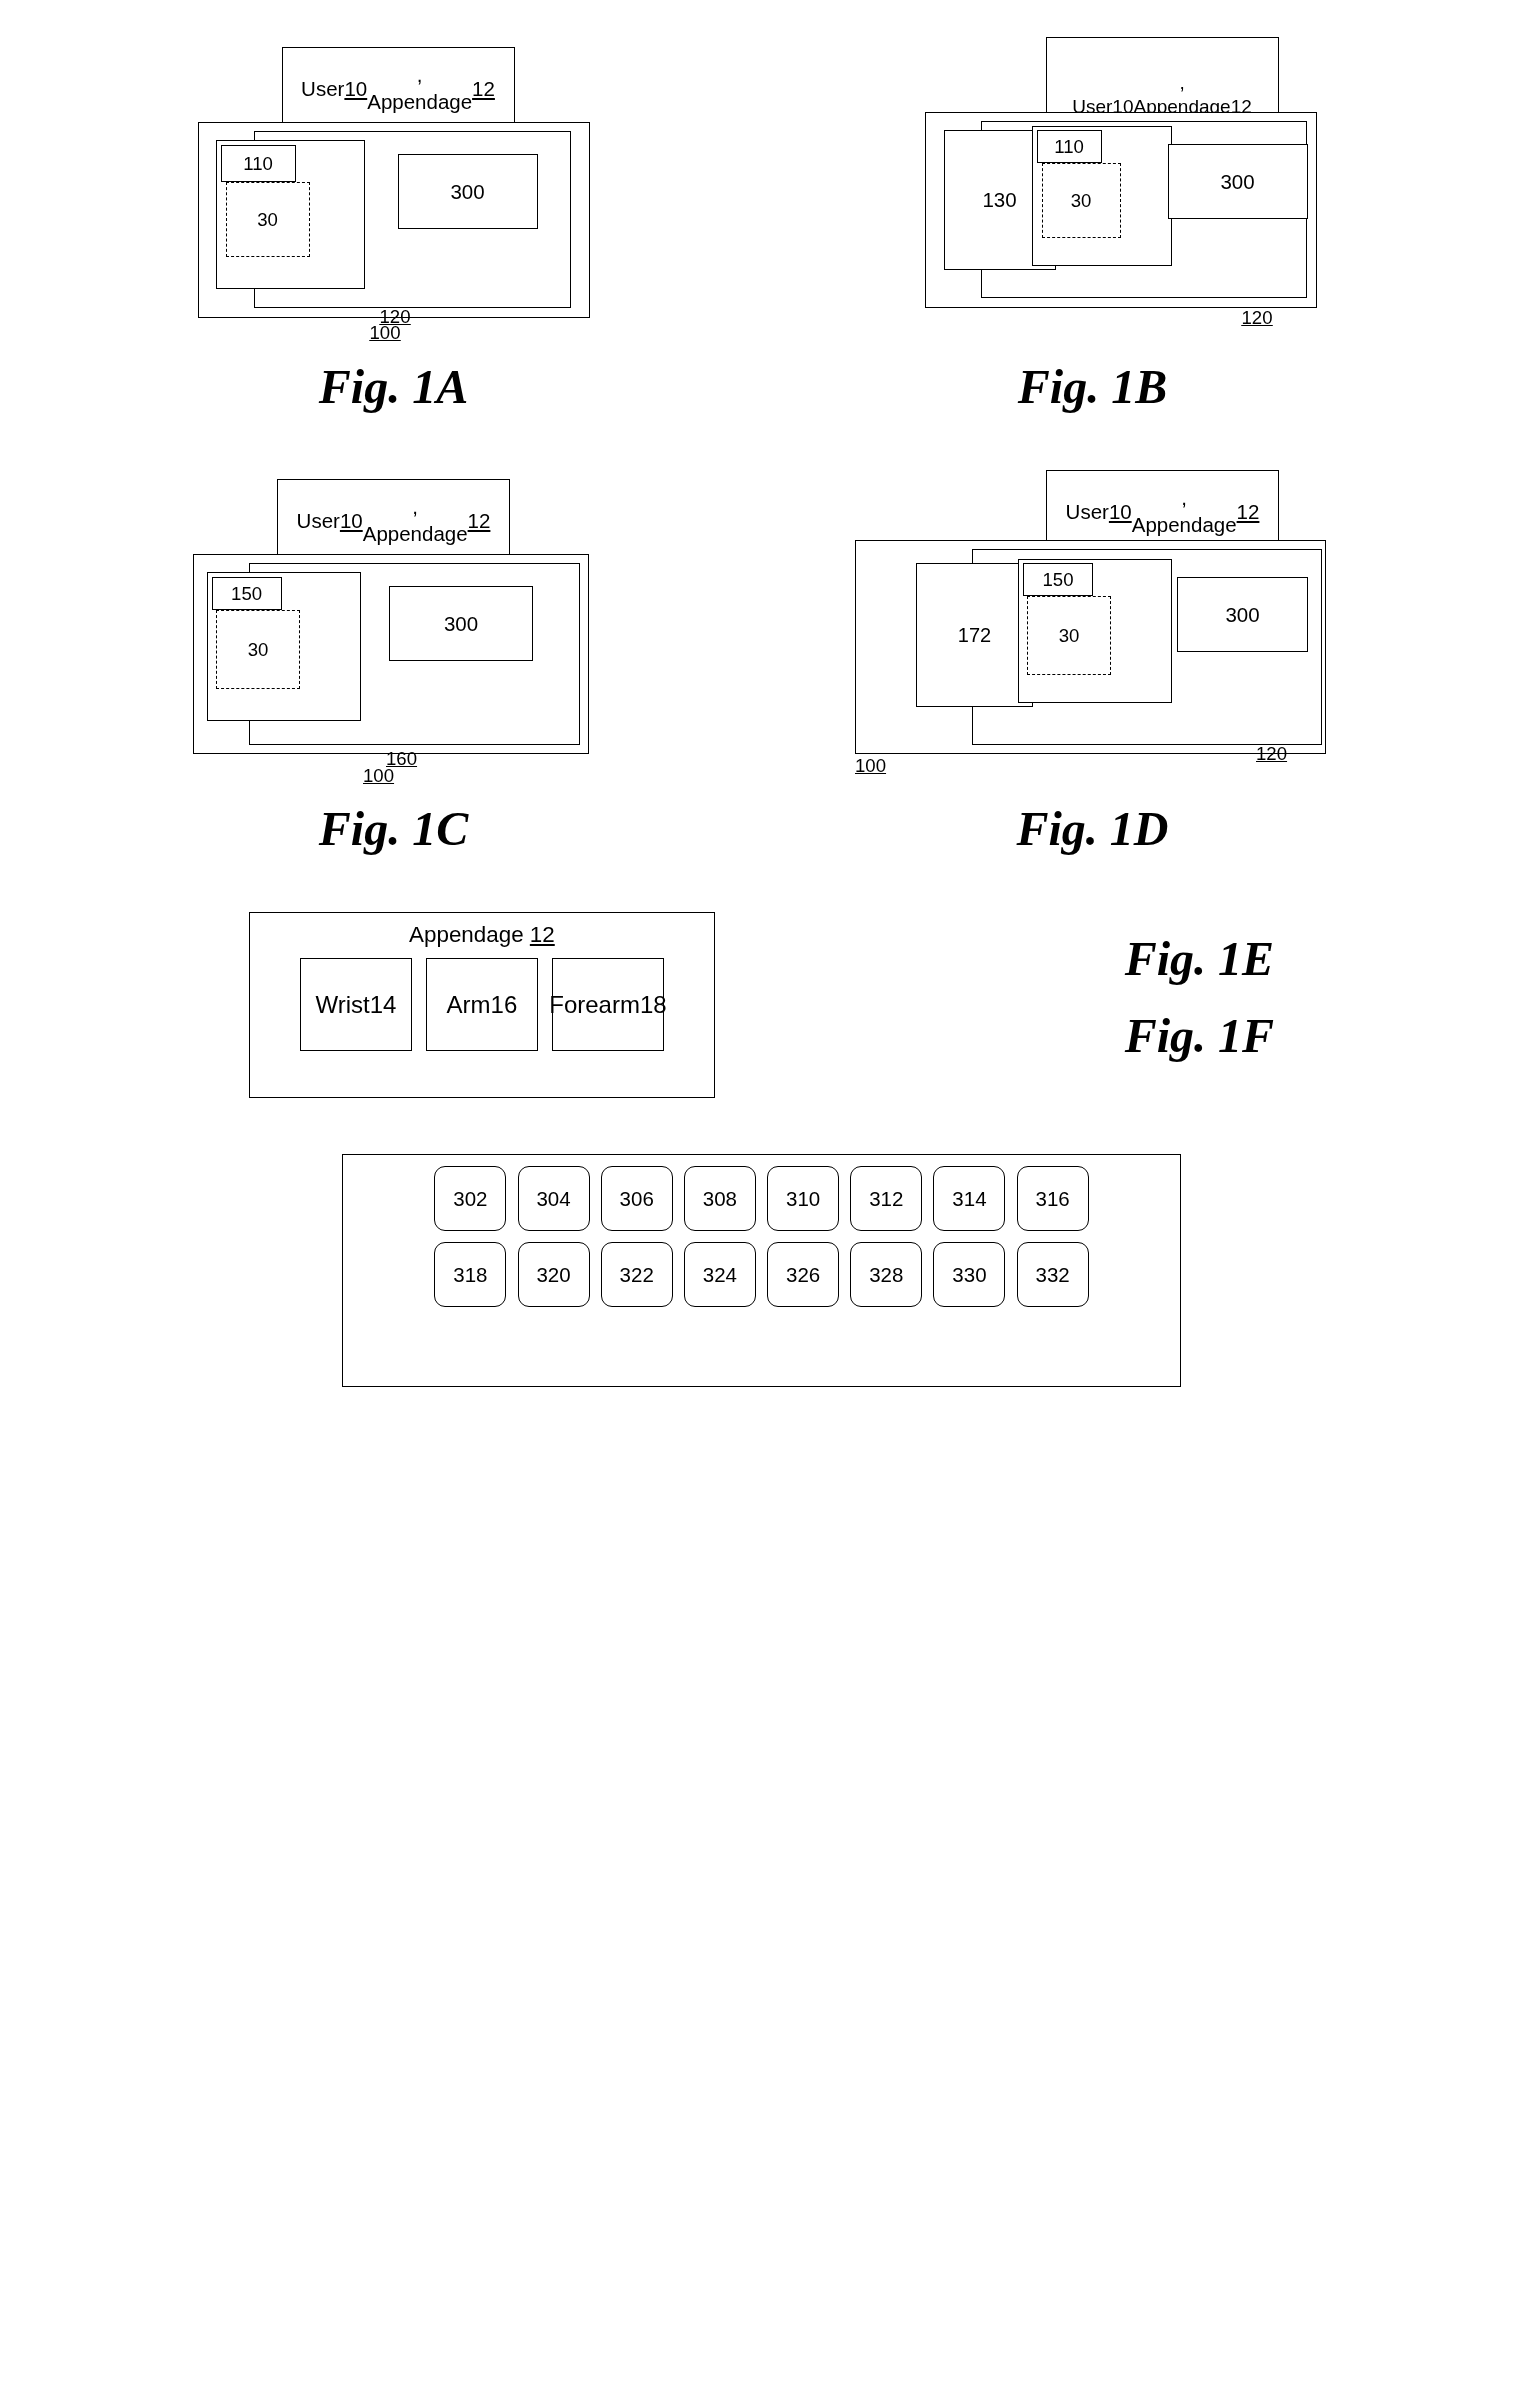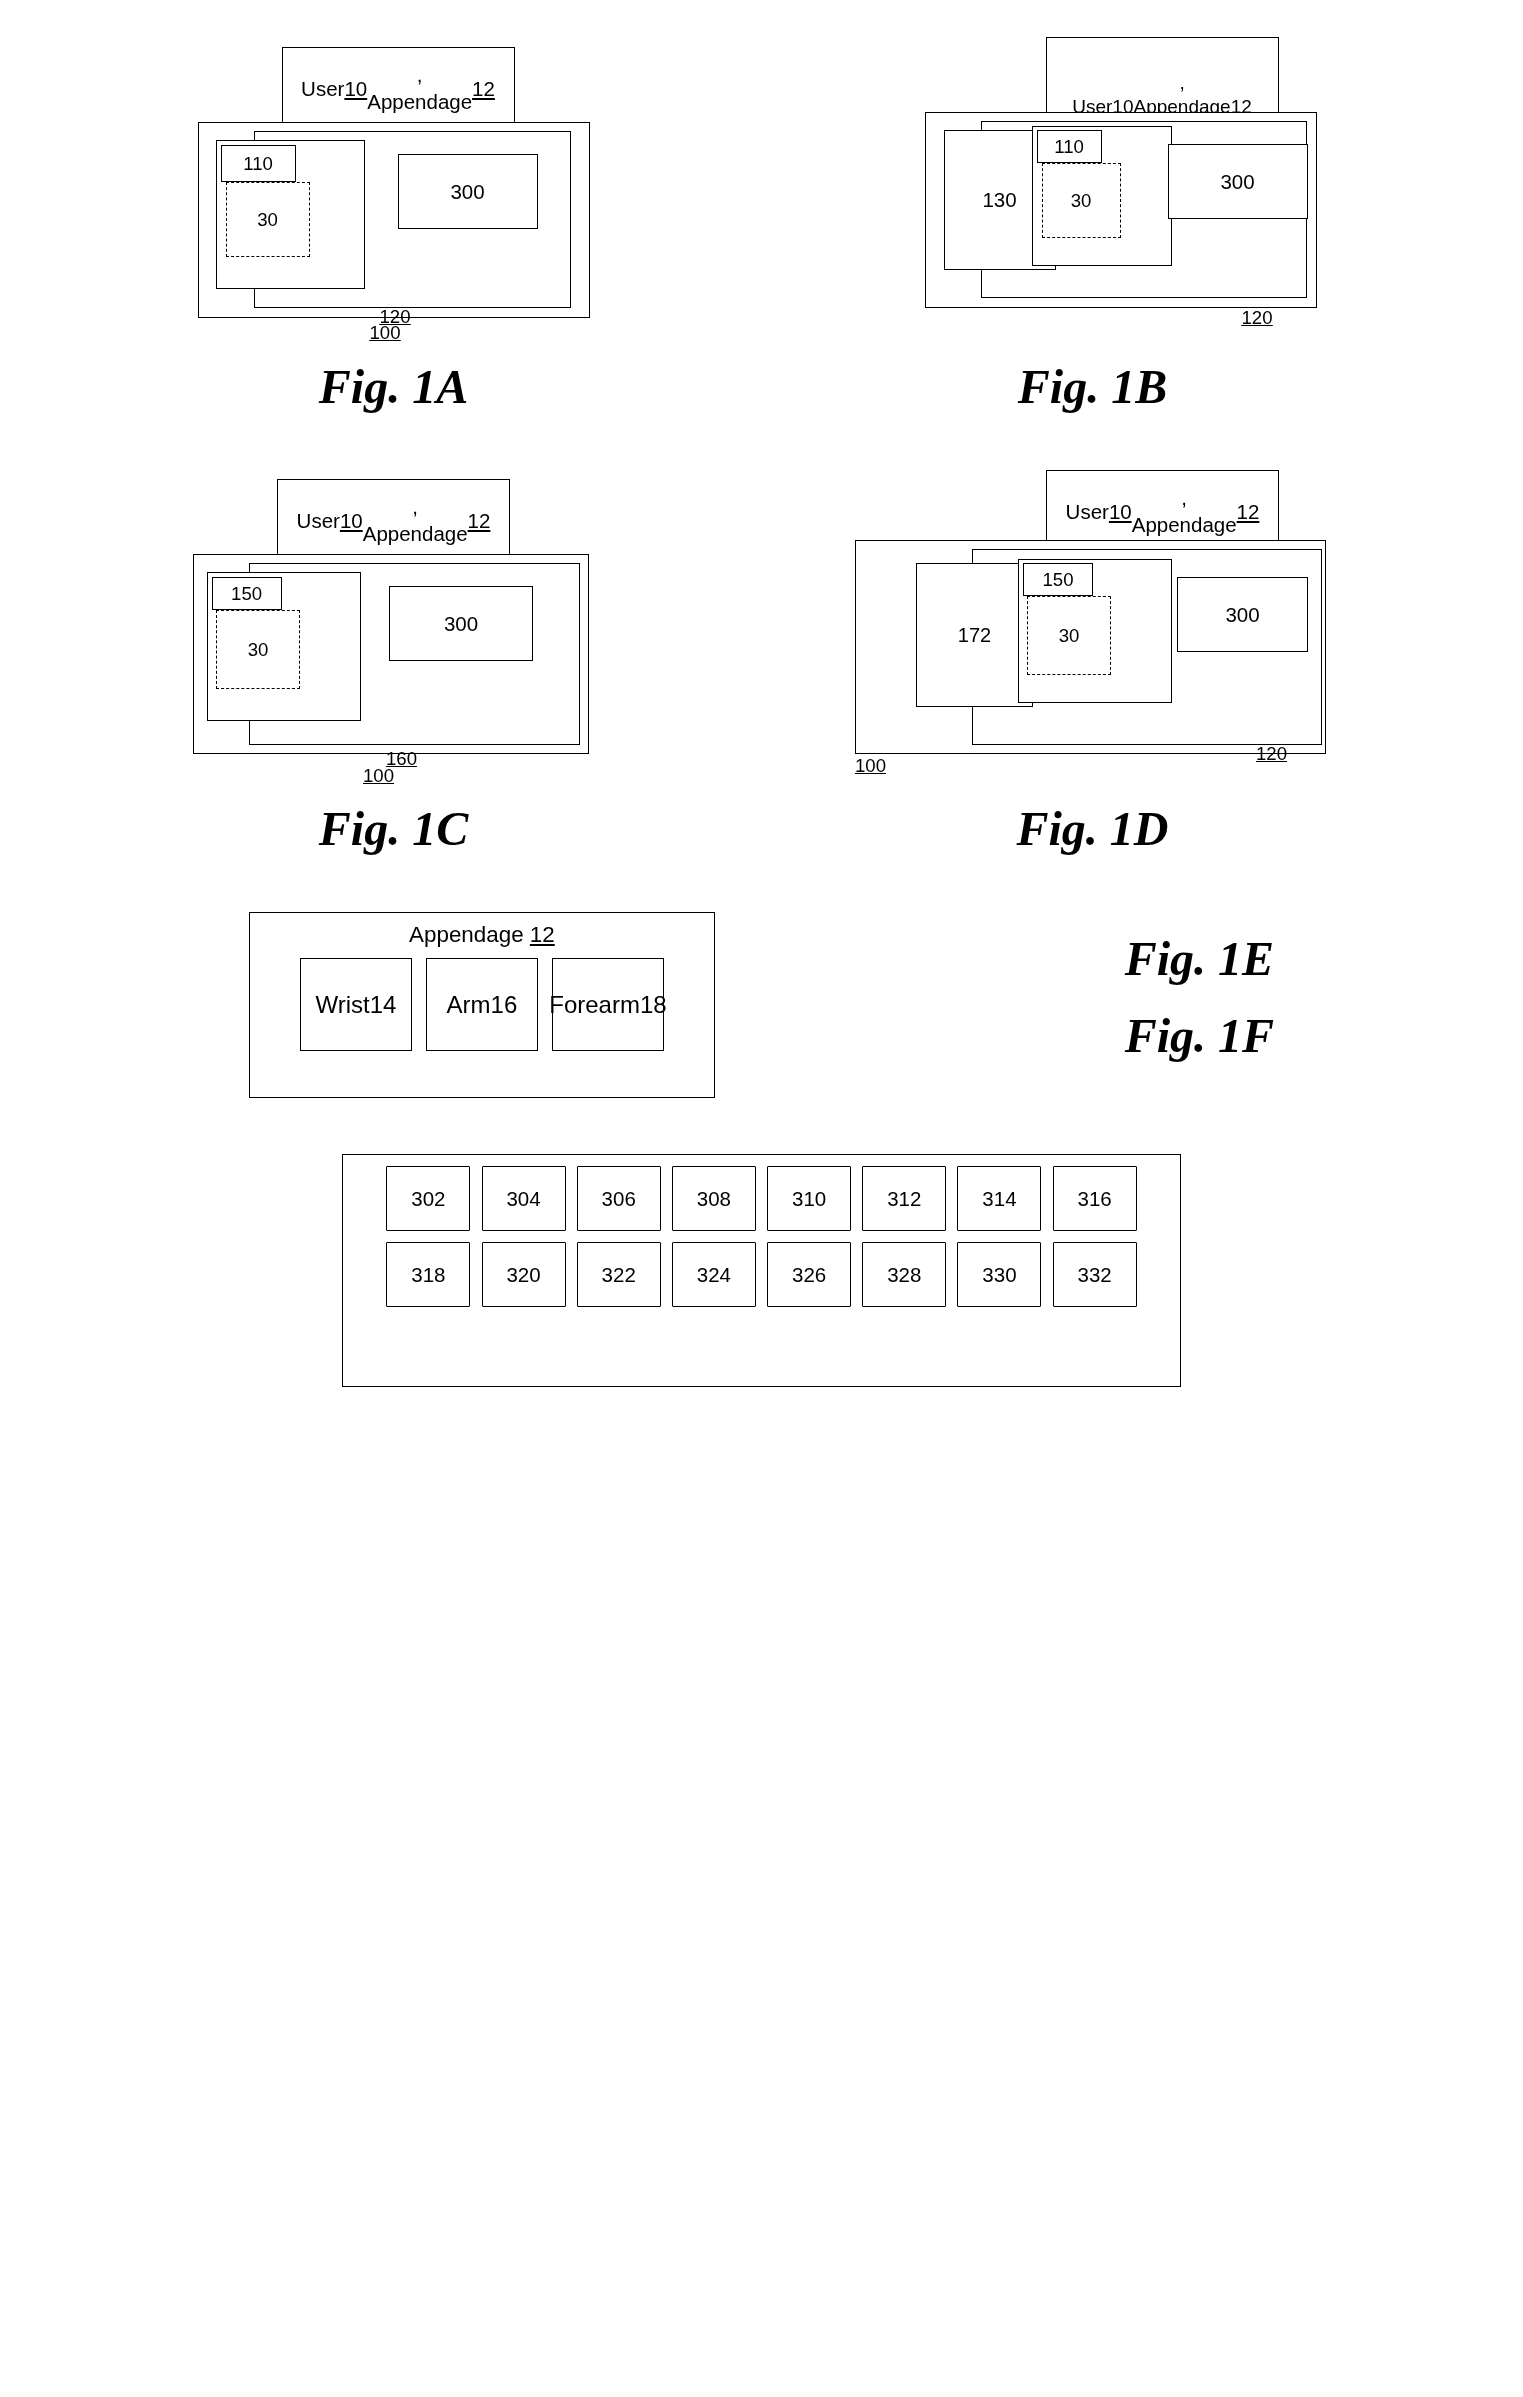--- a/index.html
+++ b/index.html
@@ -378,27 +378,27 @@
     .fig1f-row {
       display: flex;
       flex-direction: row;
       gap: 11.2px;
       justify-content: center;
       margin-bottom: 11.2px;
     }
 
     .fig1f-box {
       border: 1.9px solid #000;
-      width: 84px;
+      width: 72px;
       height: 65px;
       display: flex;
       align-items: center;
       justify-content: center;
       font-size: 20.5px;
-      border-radius: 1px;
+      border-radius: 11px;
     }
 
     
     .ef-row {
       display: flex;
       flex-direction: row;
       justify-content: space-around;
       width: 100%;
       align-items: flex-start;
       gap: 37px;

